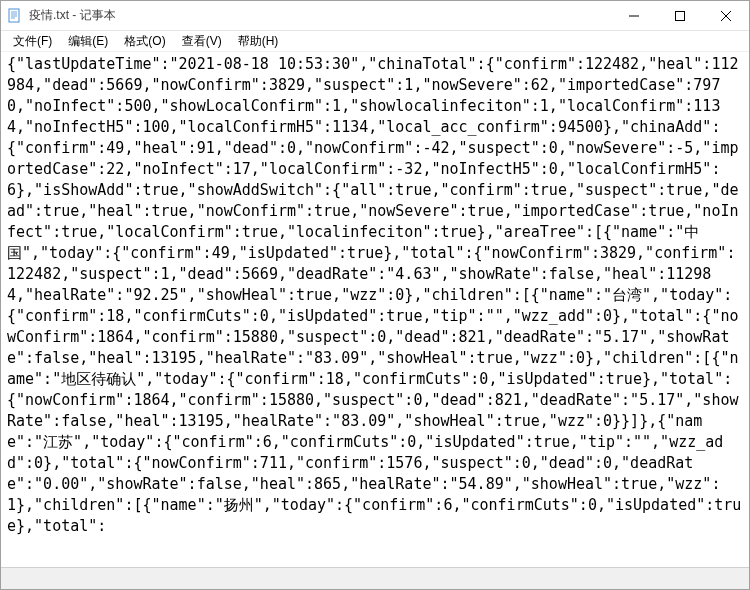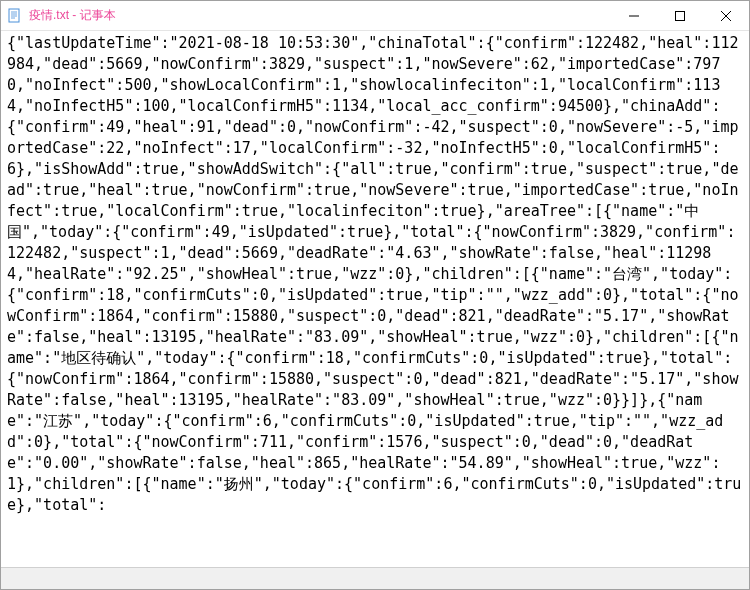--- a/index.html
+++ b/index.html
@@ -30,21 +30,21 @@
     .titlebar-icon {
       width: 16px;
       height: 16px;
       margin-right: 6px;
       display: inline-flex;
       align-items: center;
       justify-content: center;
     }
     .titlebar-title {
       font-size: 12px;
-      color: #ec4899;
+      color: #404040;
       flex: 1;
     }
     .win-controls {
       display: flex;
       height: 100%;
     }
     .win-btn {
       width: 46px;
       height: 100%;
       display: flex;
@@ -114,17 +114,24 @@
       </div>
       <div class="win-btn close">
         <svg width="10" height="10" viewBox="0 0 10 10">
             <line x1="0" y1="0" x2="10" y2="10" stroke="#000" stroke-width="1"></line>
             <line x1="10" y1="0" x2="0" y2="10" stroke="#000" stroke-width="1"></line>
           </svg>
       </div>
     </div>
   </div>
 
+  <div class="menubar">
+    <span class="menu-item">文件(F)</span>
+    <span class="menu-item">编辑(E)</span>
+    <span class="menu-item">格式(O)</span>
+    <span class="menu-item">查看(V)</span>
+    <span class="menu-item">帮助(H)</span>
+  </div>
 
   <div class="content">{"lastUpdateTime":"2021-08-18 10:53:30","chinaTotal":{"confirm":122482,"heal":112984,"dead":5669,"nowConfirm":3829,"suspect":1,"nowSevere":62,"importedCase":7970,"noInfect":500,"showLocalConfirm":1,"showlocalinfeciton":1,"localConfirm":1134,"noInfectH5":100,"localConfirmH5":1134,"local_acc_confirm":94500},"chinaAdd":{"confirm":49,"heal":91,"dead":0,"nowConfirm":-42,"suspect":0,"nowSevere":-5,"importedCase":22,"noInfect":17,"localConfirm":-32,"noInfectH5":0,"localConfirmH5":6},"isShowAdd":true,"showAddSwitch":{"all":true,"confirm":true,"suspect":true,"dead":true,"heal":true,"nowConfirm":true,"nowSevere":true,"importedCase":true,"noInfect":true,"localConfirm":true,"localinfeciton":true},"areaTree":[{"name":"中国","today":{"confirm":49,"isUpdated":true},"total":{"nowConfirm":3829,"confirm":122482,"suspect":1,"dead":5669,"deadRate":"4.63","showRate":false,"heal":112984,"healRate":"92.25","showHeal":true,"wzz":0},"children":[{"name":"台湾","today":{"confirm":18,"confirmCuts":0,"isUpdated":true,"tip":"","wzz_add":0},"total":{"nowConfirm":1864,"confirm":15880,"suspect":0,"dead":821,"deadRate":"5.17","showRate":false,"heal":13195,"healRate":"83.09","showHeal":true,"wzz":0},"children":[{"name":"地区待确认","today":{"confirm":18,"confirmCuts":0,"isUpdated":true},"total":{"nowConfirm":1864,"confirm":15880,"suspect":0,"dead":821,"deadRate":"5.17","showRate":false,"heal":13195,"healRate":"83.09","showHeal":true,"wzz":0}}]},{"name":"江苏","today":{"confirm":6,"confirmCuts":0,"isUpdated":true,"tip":"","wzz_add":0},"total":{"nowConfirm":711,"confirm":1576,"suspect":0,"dead":0,"deadRate":"0.00","showRate":false,"heal":865,"healRate":"54.89","showHeal":true,"wzz":1},"children":[{"name":"扬州","today":{"confirm":6,"confirmCuts":0,"isUpdated":true},"total":</div>
 
   <div class="statusbar"></div>
 </div>
 
 </body></html>

